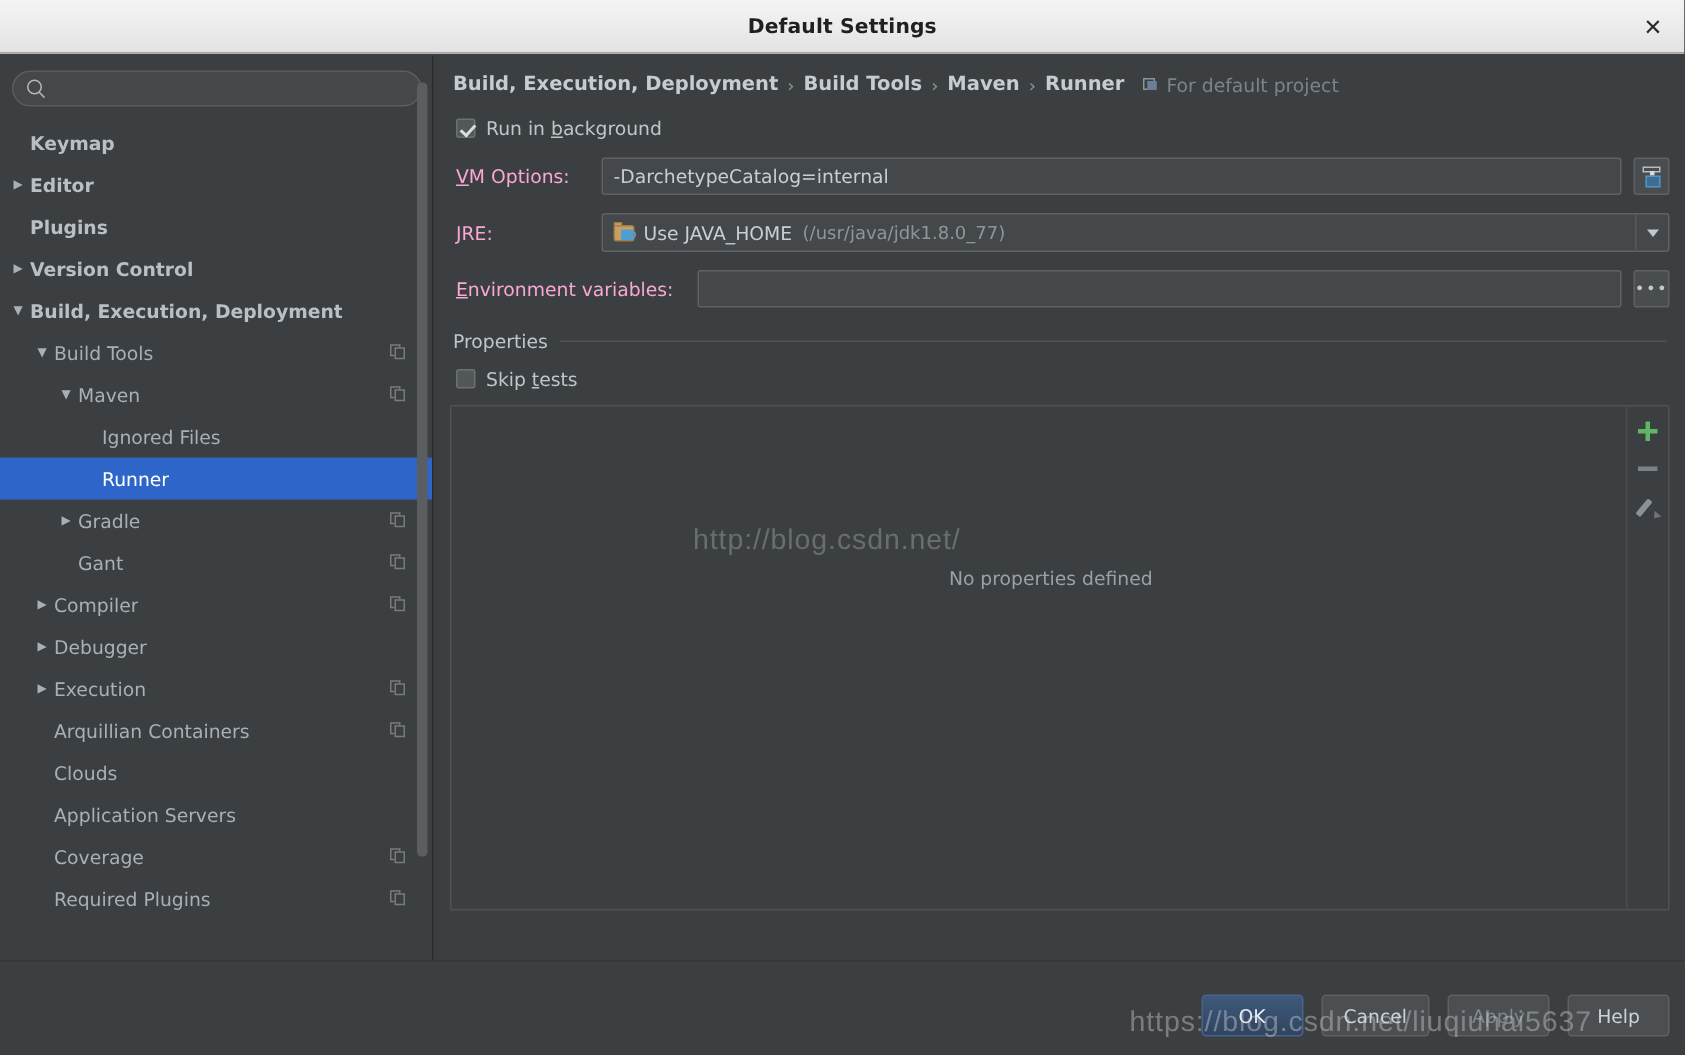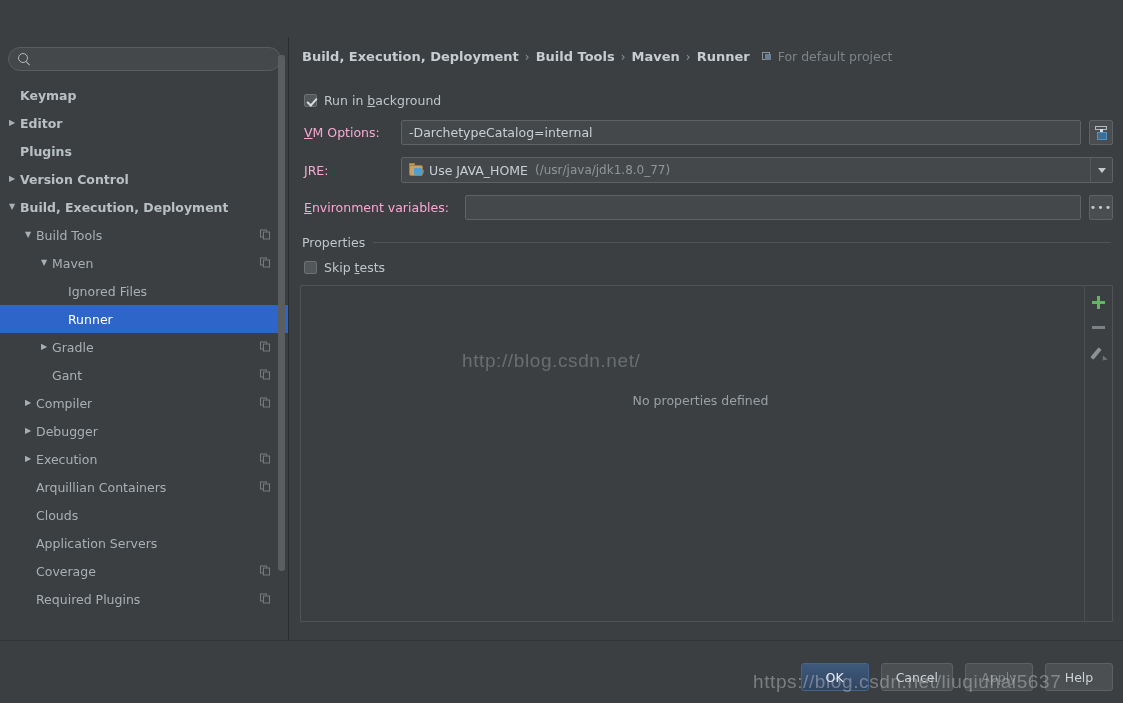--- a/index.html
+++ b/index.html
@@ -102,21 +102,21 @@
   .crumb-note {
     font-weight: normal; color: #7d8488; font-size: 12.5px;
     display: flex; align-items: center; gap: 5px; margin-left: 6px;
   }
   .note-icon { width: 11px; height: 11px; position: relative; display: inline-block; }
   .note-icon i { position: absolute; border: 1px solid #8d9498; display: block; }
   .note-icon i.a { left: 0; top: 1px; width: 8px; height: 8px; }
   .note-icon i.b { left: 3px; top: 3px; width: 6px; height: 6px; background: #6c7e93; border-color: #6c7e93; }
 
   .row { display: flex; align-items: center; margin-top: 12px; }
-  .check-row { display: flex; align-items: center; margin-top: 29px; padding-left: 4px; }
+  .check-row { display: flex; align-items: center; margin-top: 14px; padding-left: 4px; }
   .checkbox {
     width: 13px; height: 13px; flex: none; margin-right: 7px;
     background: #53575a; border: 1px solid #6c7174; border-radius: 2px;
     position: relative;
   }
   .checkbox.checked::after {
     content: ""; position: absolute; left: 3.5px; top: 0.5px;
     width: 4px; height: 8px; border: solid #d8dde0; border-width: 0 2px 2px 0;
     transform: rotate(42deg);
   }
@@ -257,20 +257,24 @@
     color: rgba(210, 214, 218, .30); white-space: nowrap;
   }
   .wm-mid { left: 462px; top: 350px; font-size: 19px; letter-spacing: .6px; }
   .wm-bottom { left: 753px; top: 671px; font-size: 19px; letter-spacing: .6px; color: rgba(214, 218, 222, .40); }
 </style>
 </head>
 <body>
 
 <div class="window">
 
+  <div class="titlebar">
+    <span class="title-text">Default Settings</span>
+    <span class="close-btn">✕</span>
+  </div>
 
   <div class="body-area">
 
     <div class="sidebar">
       <div class="search-wrap">
         <div class="search-field">
           <span class="search-icon"></span>
           <input class="search-input" type="text" placeholder="" style="">
         </div>
       </div>

